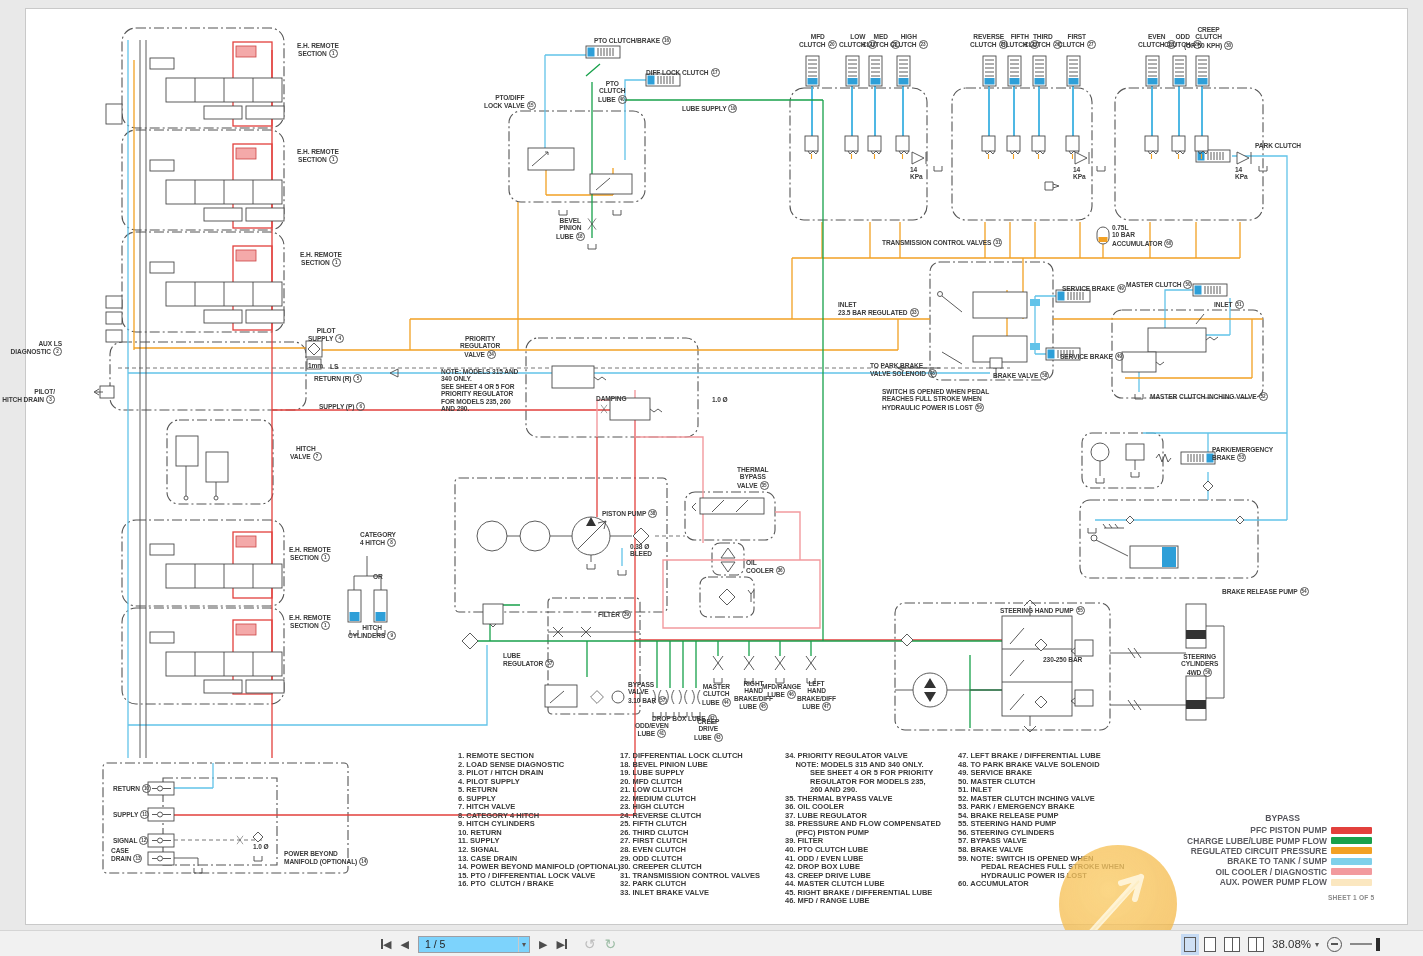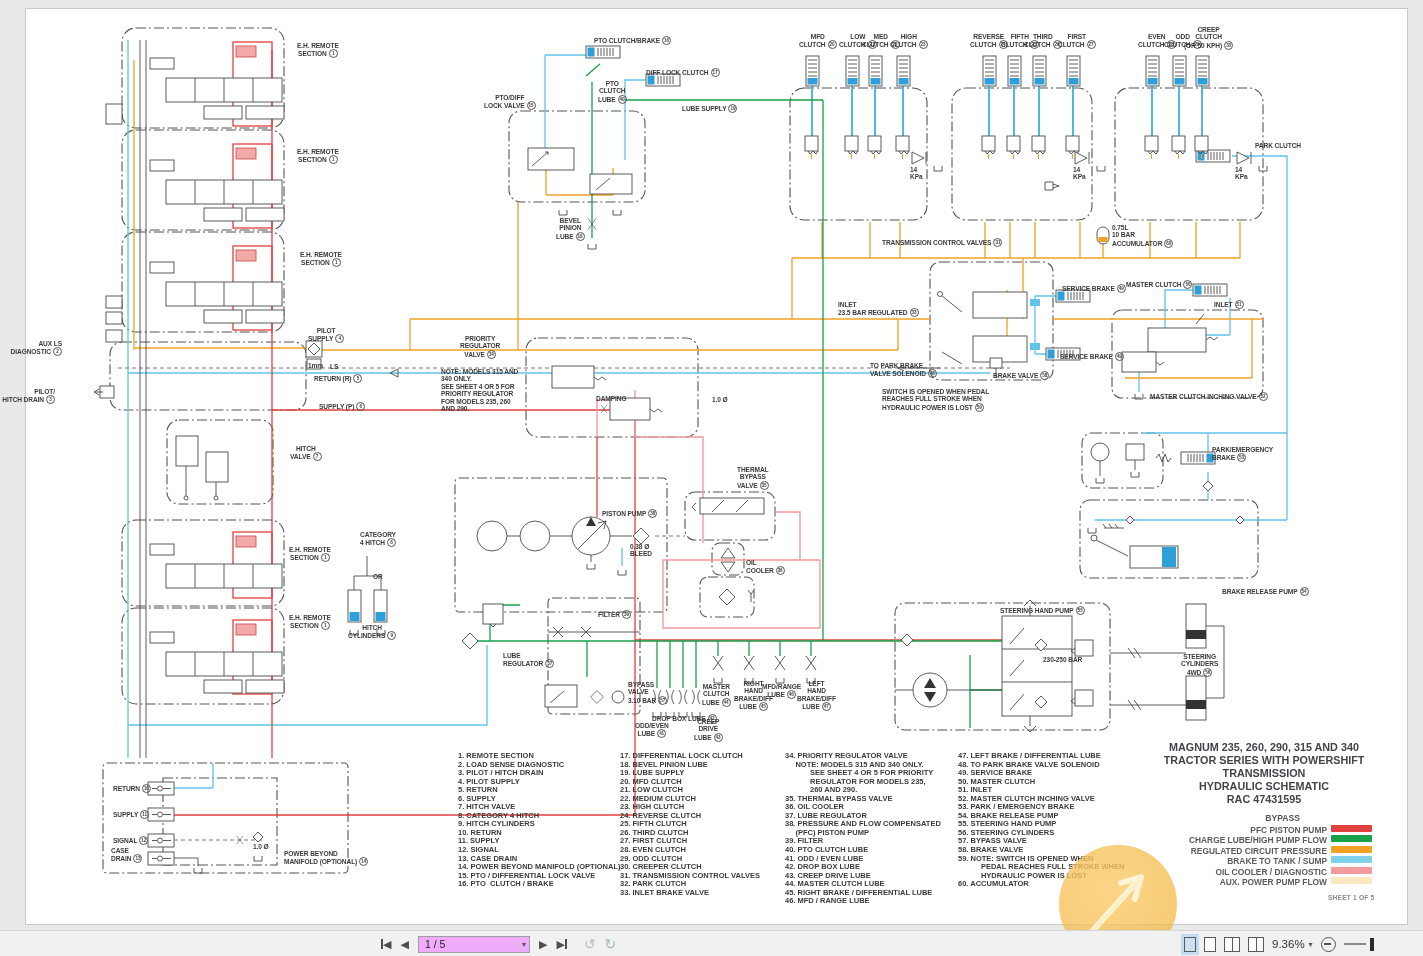--- a/index.html
+++ b/index.html
@@ -22,34 +22,34 @@
   .slabel{position:absolute;font-size:6.6px;font-weight:bold;line-height:7.4px;color:#3b3b3b;white-space:pre-line;text-align:center;letter-spacing:-.1px;}
   .slabel.a-l{text-align:left;}
   .slabel.a-r{text-align:right;}
   .cnum{display:inline-block;width:7px;height:7px;border:1px solid #555;border-radius:50%;font-size:4.6px;line-height:7px;text-align:center;margin-left:2px;vertical-align:1px;font-weight:bold;color:#444;}
   
   .pcol{position:absolute;font-size:7.5px;font-weight:bold;color:#3a3a3a;line-height:8.55px;white-space:pre;}
   
   .title-block{position:absolute;left:1146px;top:741px;width:236px;text-align:center;font-size:10.8px;font-weight:bold;color:#43434b;line-height:13px;}
   .legend{position:absolute;left:1140px;top:813px;width:232px;}
   .legend-title{text-align:right;padding-right:72px;font-size:8.6px;font-weight:bold;color:#55555c;margin-bottom:2px;}
-  .lrow{display:flex;justify-content:flex-end;align-items:flex-start;height:10.4px;}
+  .lrow{display:flex;justify-content:flex-end;align-items:center;height:10.4px;}
   .lrow .ltxt{font-size:8.4px;font-weight:bold;color:#5a5a60;}
   .lrow .lsw{width:41px;height:7px;margin-left:4px;border-radius:1px;}
   .sheet{position:absolute;left:1328px;top:894px;font-size:6.6px;font-weight:bold;color:#8a8a8a;letter-spacing:.2px;}
   
   .wm-circle{position:absolute;left:1059px;top:845px;width:118px;height:118px;border-radius:50%;background:radial-gradient(circle at 42% 38%, rgba(250,206,110,.95), rgba(241,172,48,.78));opacity:.88;z-index:6;}
   .wm-letters{position:absolute;left:1178px;top:838px;z-index:5;font-size:98px;font-weight:bold;font-style:italic;letter-spacing:4px;color:transparent;-webkit-text-stroke:2px rgba(238,168,62,.5);line-height:98px;}
   .wm-slogan{position:absolute;left:1166px;top:926px;z-index:12;font-size:21px;font-weight:bold;color:rgba(230,152,70,.92);letter-spacing:.4px;white-space:nowrap;}
   
   .toolbar{position:absolute;left:0;top:930px;width:1423px;height:26px;background:#f1f1f1;border-top:1px solid #d5d5d5;z-index:10;}
   .navgrp{position:absolute;left:381px;top:3px;display:flex;align-items:center;gap:9px;height:20px;}
   .tbtn{color:#4d4d4d;font-size:11px;line-height:18px;cursor:default;display:flex;align-items:center;}
   .tbtn .bar{display:inline-block;width:2px;height:10px;background:#4d4d4d;}
-  .pagebox{width:112px;height:17px;background:#f0abfc;border:1px solid #9e9ea4;display:flex;align-items:center;justify-content:space-between;padding:0 3px 0 6px;box-sizing:border-box;}
+  .pagebox{width:112px;height:17px;background:#7dd3fc;border:1px solid #9e9ea4;display:flex;align-items:center;justify-content:space-between;padding:0 3px 0 6px;box-sizing:border-box;}
   .pagebox .ptxt{font-size:10.5px;color:#222;}
   .pagebox .caret{font-size:8px;color:#555;border-left:1px solid #c9c9c9;padding-left:3px;line-height:15px;}
   .viewbtn{font-size:14px;color:#bdbdbd;}
   .viewbtn.nxt{color:#9dbda6;}
   .zoomgrp{position:absolute;left:1184px;top:3px;display:flex;align-items:center;gap:8px;height:20px;}
   .pgico{width:12px;height:15px;border:1.5px solid #5a5a5a;background:#fff;box-sizing:border-box;}
   .pgico.sel{background:#cfe0f4;outline:3px solid #c5daf3;}
   .pgico2{width:16px;height:15px;border:1.5px solid #5a5a5a;background:#fff;box-sizing:border-box;display:flex;}
   .pgico2 i{display:block;width:50%;border-right:1.5px solid #5a5a5a;}
   .ztxt{font-size:11.5px;color:#333;}
@@ -620,36 +620,29 @@
       <div class="slabel a-l" style="left: 284px; top: 850px;">POWER BEYOND
 MANIFOLD (OPTIONAL)<span class="cnum">14</span></div>
       <div class="slabel a-l" style="left: 253px; top: 843px;">1.0 Ø</div>
     </div>
 
   <div class="pcol" style="left:458px;top:752px;"><div>1. REMOTE SECTION</div><div>2. LOAD SENSE DIAGNOSTIC</div><div>3. PILOT / HITCH DRAIN</div><div>4. PILOT SUPPLY</div><div>5. RETURN</div><div>6. SUPPLY</div><div>7. HITCH VALVE</div><div>8. CATEGORY 4 HITCH</div><div>9. HITCH CYLINDERS</div><div>10. RETURN</div><div>11. SUPPLY</div><div>12. SIGNAL</div><div>13. CASE DRAIN</div><div>14. POWER BEYOND MANIFOLD (OPTIONAL)</div><div>15. PTO / DIFFERENTIAL LOCK VALVE</div><div>16. PTO  CLUTCH / BRAKE</div></div>
   <div class="pcol" style="left:620px;top:752px;"><div>17. DIFFERENTIAL LOCK CLUTCH</div><div>18. BEVEL PINION LUBE</div><div>19. LUBE SUPPLY</div><div>20. MFD CLUTCH</div><div>21. LOW CLUTCH</div><div>22. MEDIUM CLUTCH</div><div>23. HIGH CLUTCH</div><div>24. REVERSE CLUTCH</div><div>25. FIFTH CLUTCH</div><div>26. THIRD CLUTCH</div><div>27. FIRST CLUTCH</div><div>28. EVEN CLUTCH</div><div>29. ODD CLUTCH</div><div>30. CREEPER CLUTCH</div><div>31. TRANSMISSION CONTROL VALVES</div><div>32. PARK CLUTCH</div><div>33. INLET BRAKE VALVE</div></div>
   <div class="pcol" style="left:785px;top:752px;"><div>34. PRIORITY REGULATOR VALVE</div><div>     NOTE: MODELS 315 AND 340 ONLY.</div><div>            SEE SHEET 4 OR 5 FOR PRIORITY</div><div>            REGULATOR FOR MODELS 235,</div><div>            260 AND 290.</div><div>35. THERMAL BYPASS VALVE</div><div>36. OIL COOLER</div><div>37. LUBE REGULATOR</div><div>38. PRESSURE AND FLOW COMPENSATED</div><div>     (PFC) PISTON PUMP</div><div>39. FILTER</div><div>40. PTO CLUTCH LUBE</div><div>41. ODD / EVEN LUBE</div><div>42. DROP BOX LUBE</div><div>43. CREEP DRIVE LUBE</div><div>44. MASTER CLUTCH LUBE</div><div>45. RIGHT BRAKE / DIFFERENTIAL LUBE</div><div>46. MFD / RANGE LUBE</div></div>
   <div class="pcol" style="left:958px;top:752px;"><div>47. LEFT BRAKE / DIFFERENTIAL LUBE</div><div>48. TO PARK BRAKE VALVE SOLENOID</div><div>49. SERVICE BRAKE</div><div>50. MASTER CLUTCH</div><div>51. INLET</div><div>52. MASTER CLUTCH INCHING VALVE</div><div>53. PARK / EMERGENCY BRAKE</div><div>54. BRAKE RELEASE PUMP</div><div>55. STEERING HAND PUMP</div><div>56. STEERING CYLINDERS</div><div>57. BYPASS VALVE</div><div>58. BRAKE VALVE</div><div>59. NOTE: SWITCH IS OPENED WHEN</div><div>           PEDAL REACHES FULL STROKE WHEN</div><div>           HYDRAULIC POWER IS LOST</div><div>60. ACCUMULATOR</div></div>
 
-  <div class="title-block">
-      <div>MAGNUM 235, 260, 290, 315 AND 340</div>
-      <div>TRACTOR SERIES WITH POWERSHIFT</div>
-      <div>TRANSMISSION</div>
-      <div>HYDRAULIC SCHEMATIC</div>
-      <div>RAC 47431595</div>
-    </div>
   <div class="legend">
     <div class="legend-title">BYPASS</div>
     <div>
         <div class="lrow">
           <span class="ltxt">PFC PISTON PUMP</span>
           <span class="lsw" style="background: rgb(226, 64, 60);"></span>
         </div>
         <div class="lrow">
-          <span class="ltxt">CHARGE LUBE/HIGH PUMP FLOW</span>
+          <span class="ltxt">CHARGE LUBE/LUBE PUMP FLOW</span>
           <span class="lsw" style="background: rgb(24, 161, 75);"></span>
         </div>
         <div class="lrow">
           <span class="ltxt">REGULATED CIRCUIT PRESSURE</span>
           <span class="lsw" style="background: rgb(242, 161, 36);"></span>
         </div>
         <div class="lrow">
           <span class="ltxt">BRAKE TO TANK / SUMP</span>
           <span class="lsw" style="background: rgb(127, 208, 234);"></span>
         </div>
@@ -687,20 +680,20 @@
     </div>
     <div class="zoomgrp">
       <span class="pgico sel"></span>
       <span class="pgico"></span>
       <span class="pgico2">
           <i></i>
         </span>
       <span class="pgico2">
           <i></i>
         </span>
-      <span class="ztxt">9.36%</span>
+      <span class="ztxt">38.08%</span>
       <span class="zcaret">▾</span>
       <span class="zminus"></span>
       <span class="ztrack"></span>
       <span class="zhandle"></span>
     </div>
   </div>
 </div>
 
 </body></html>

